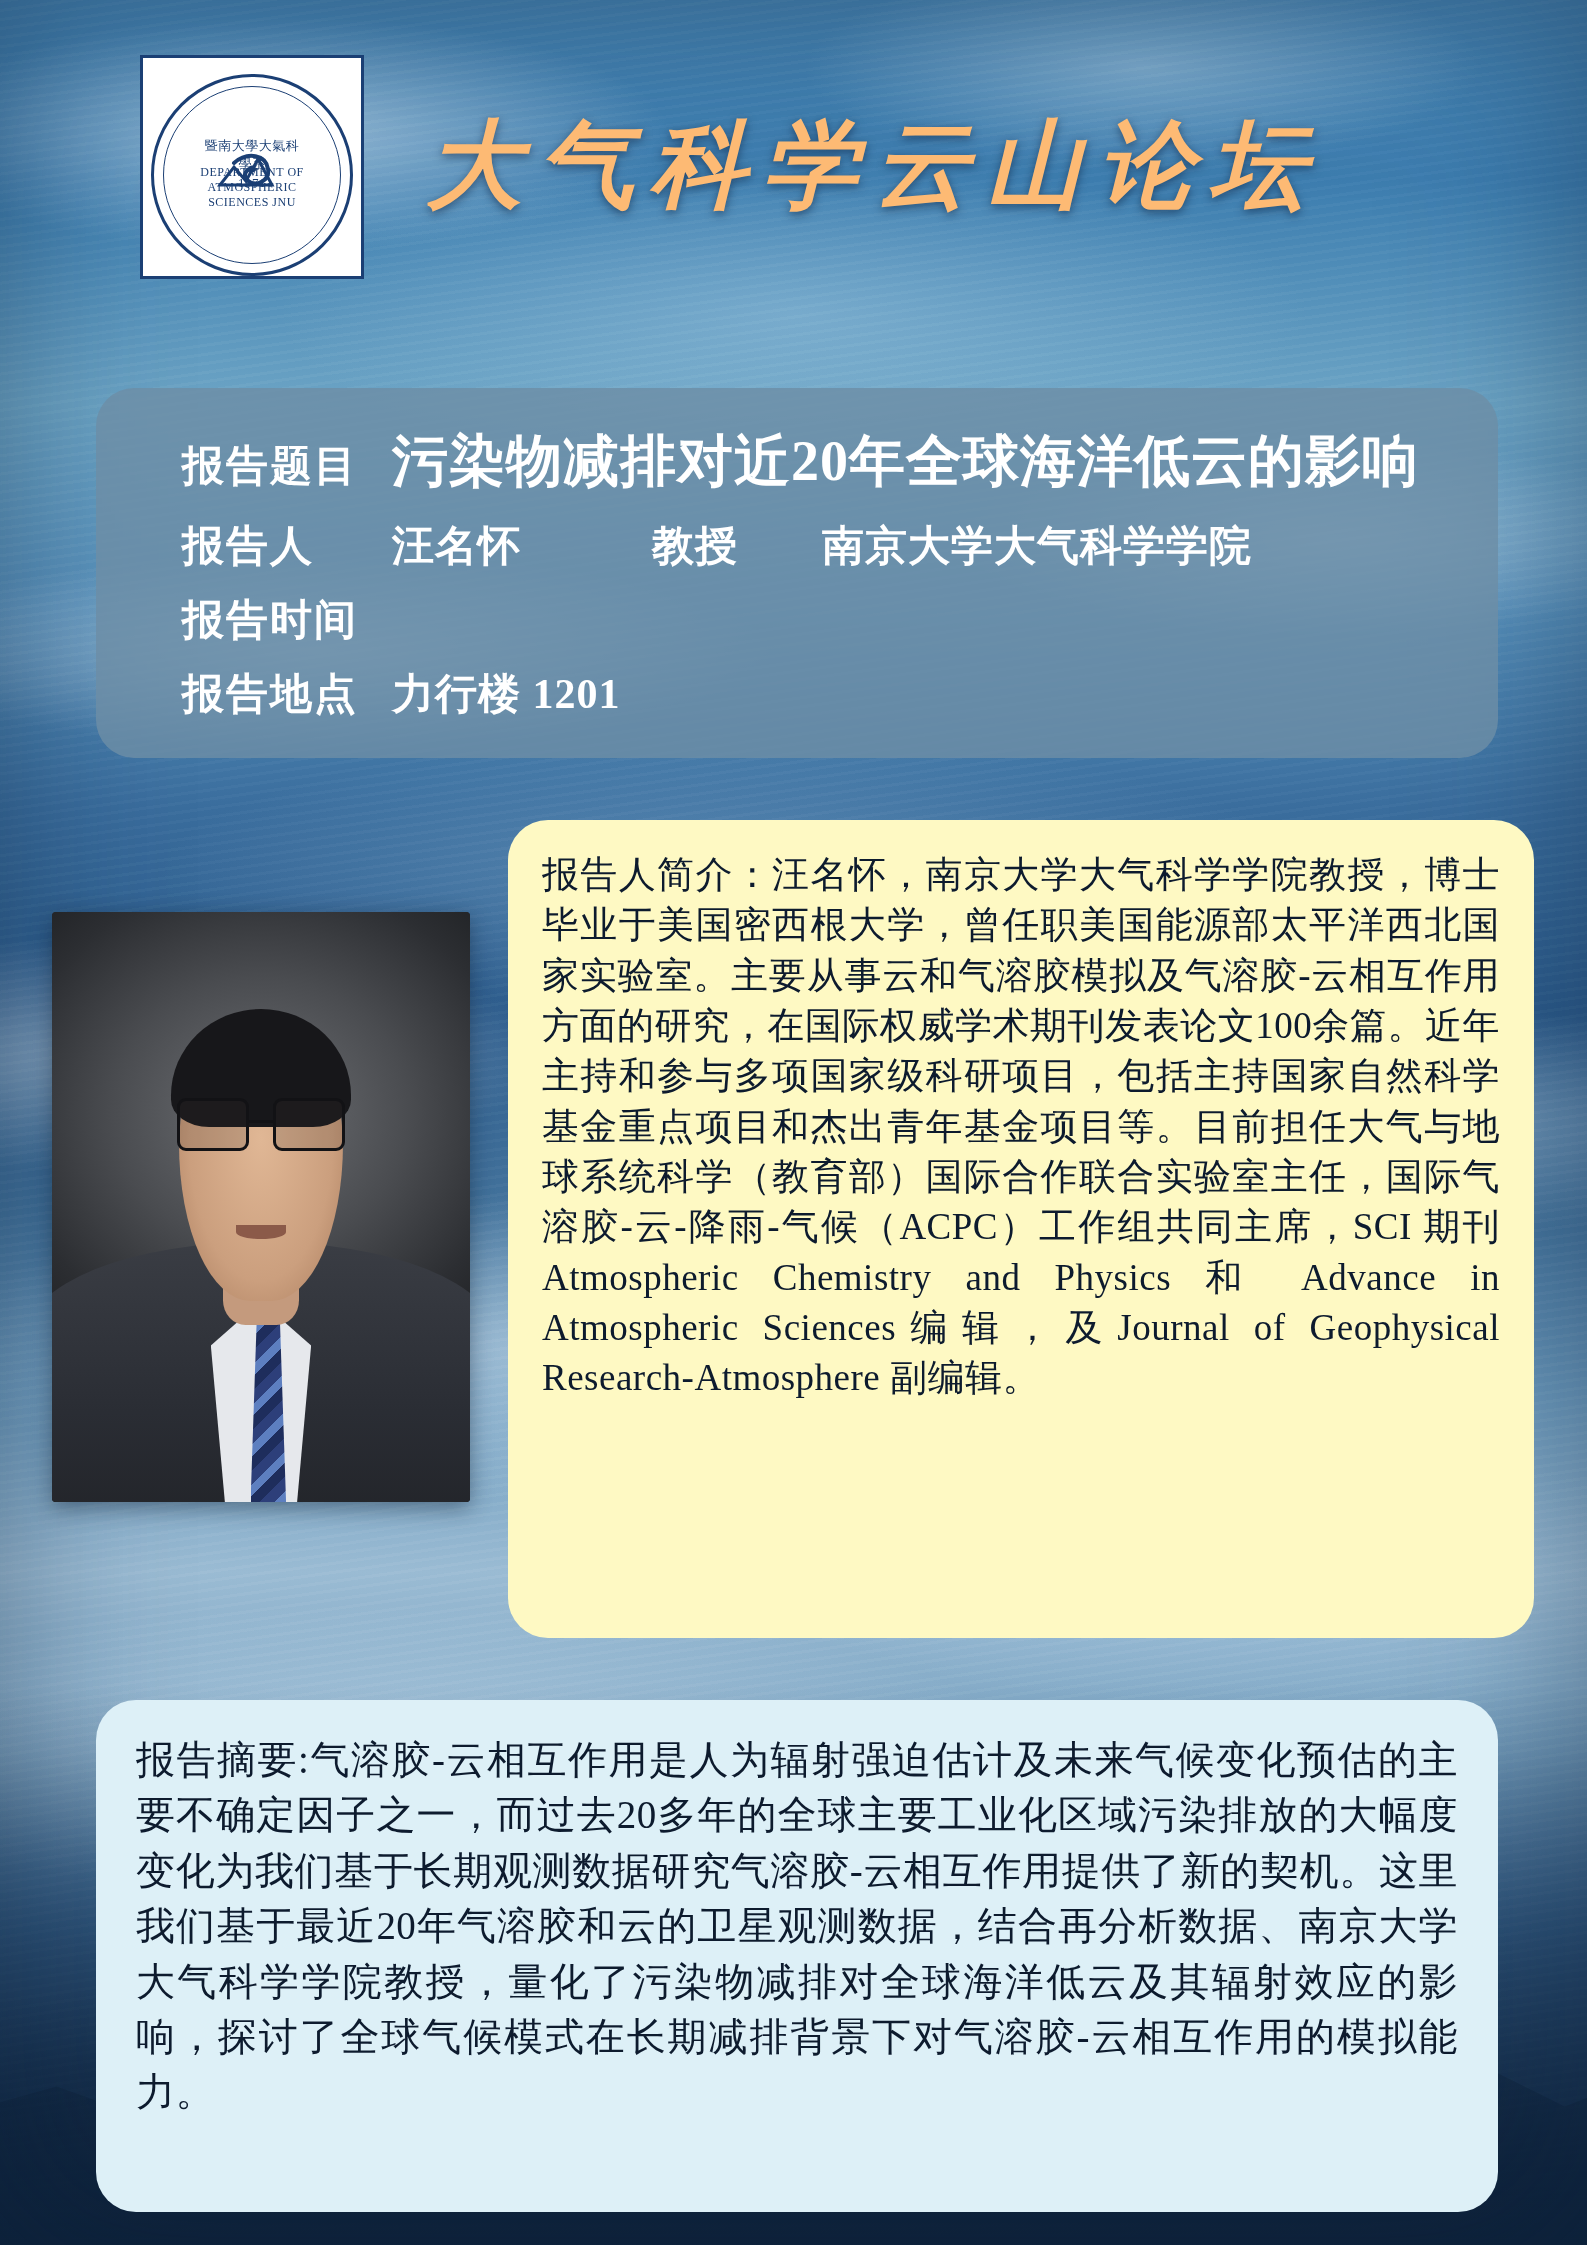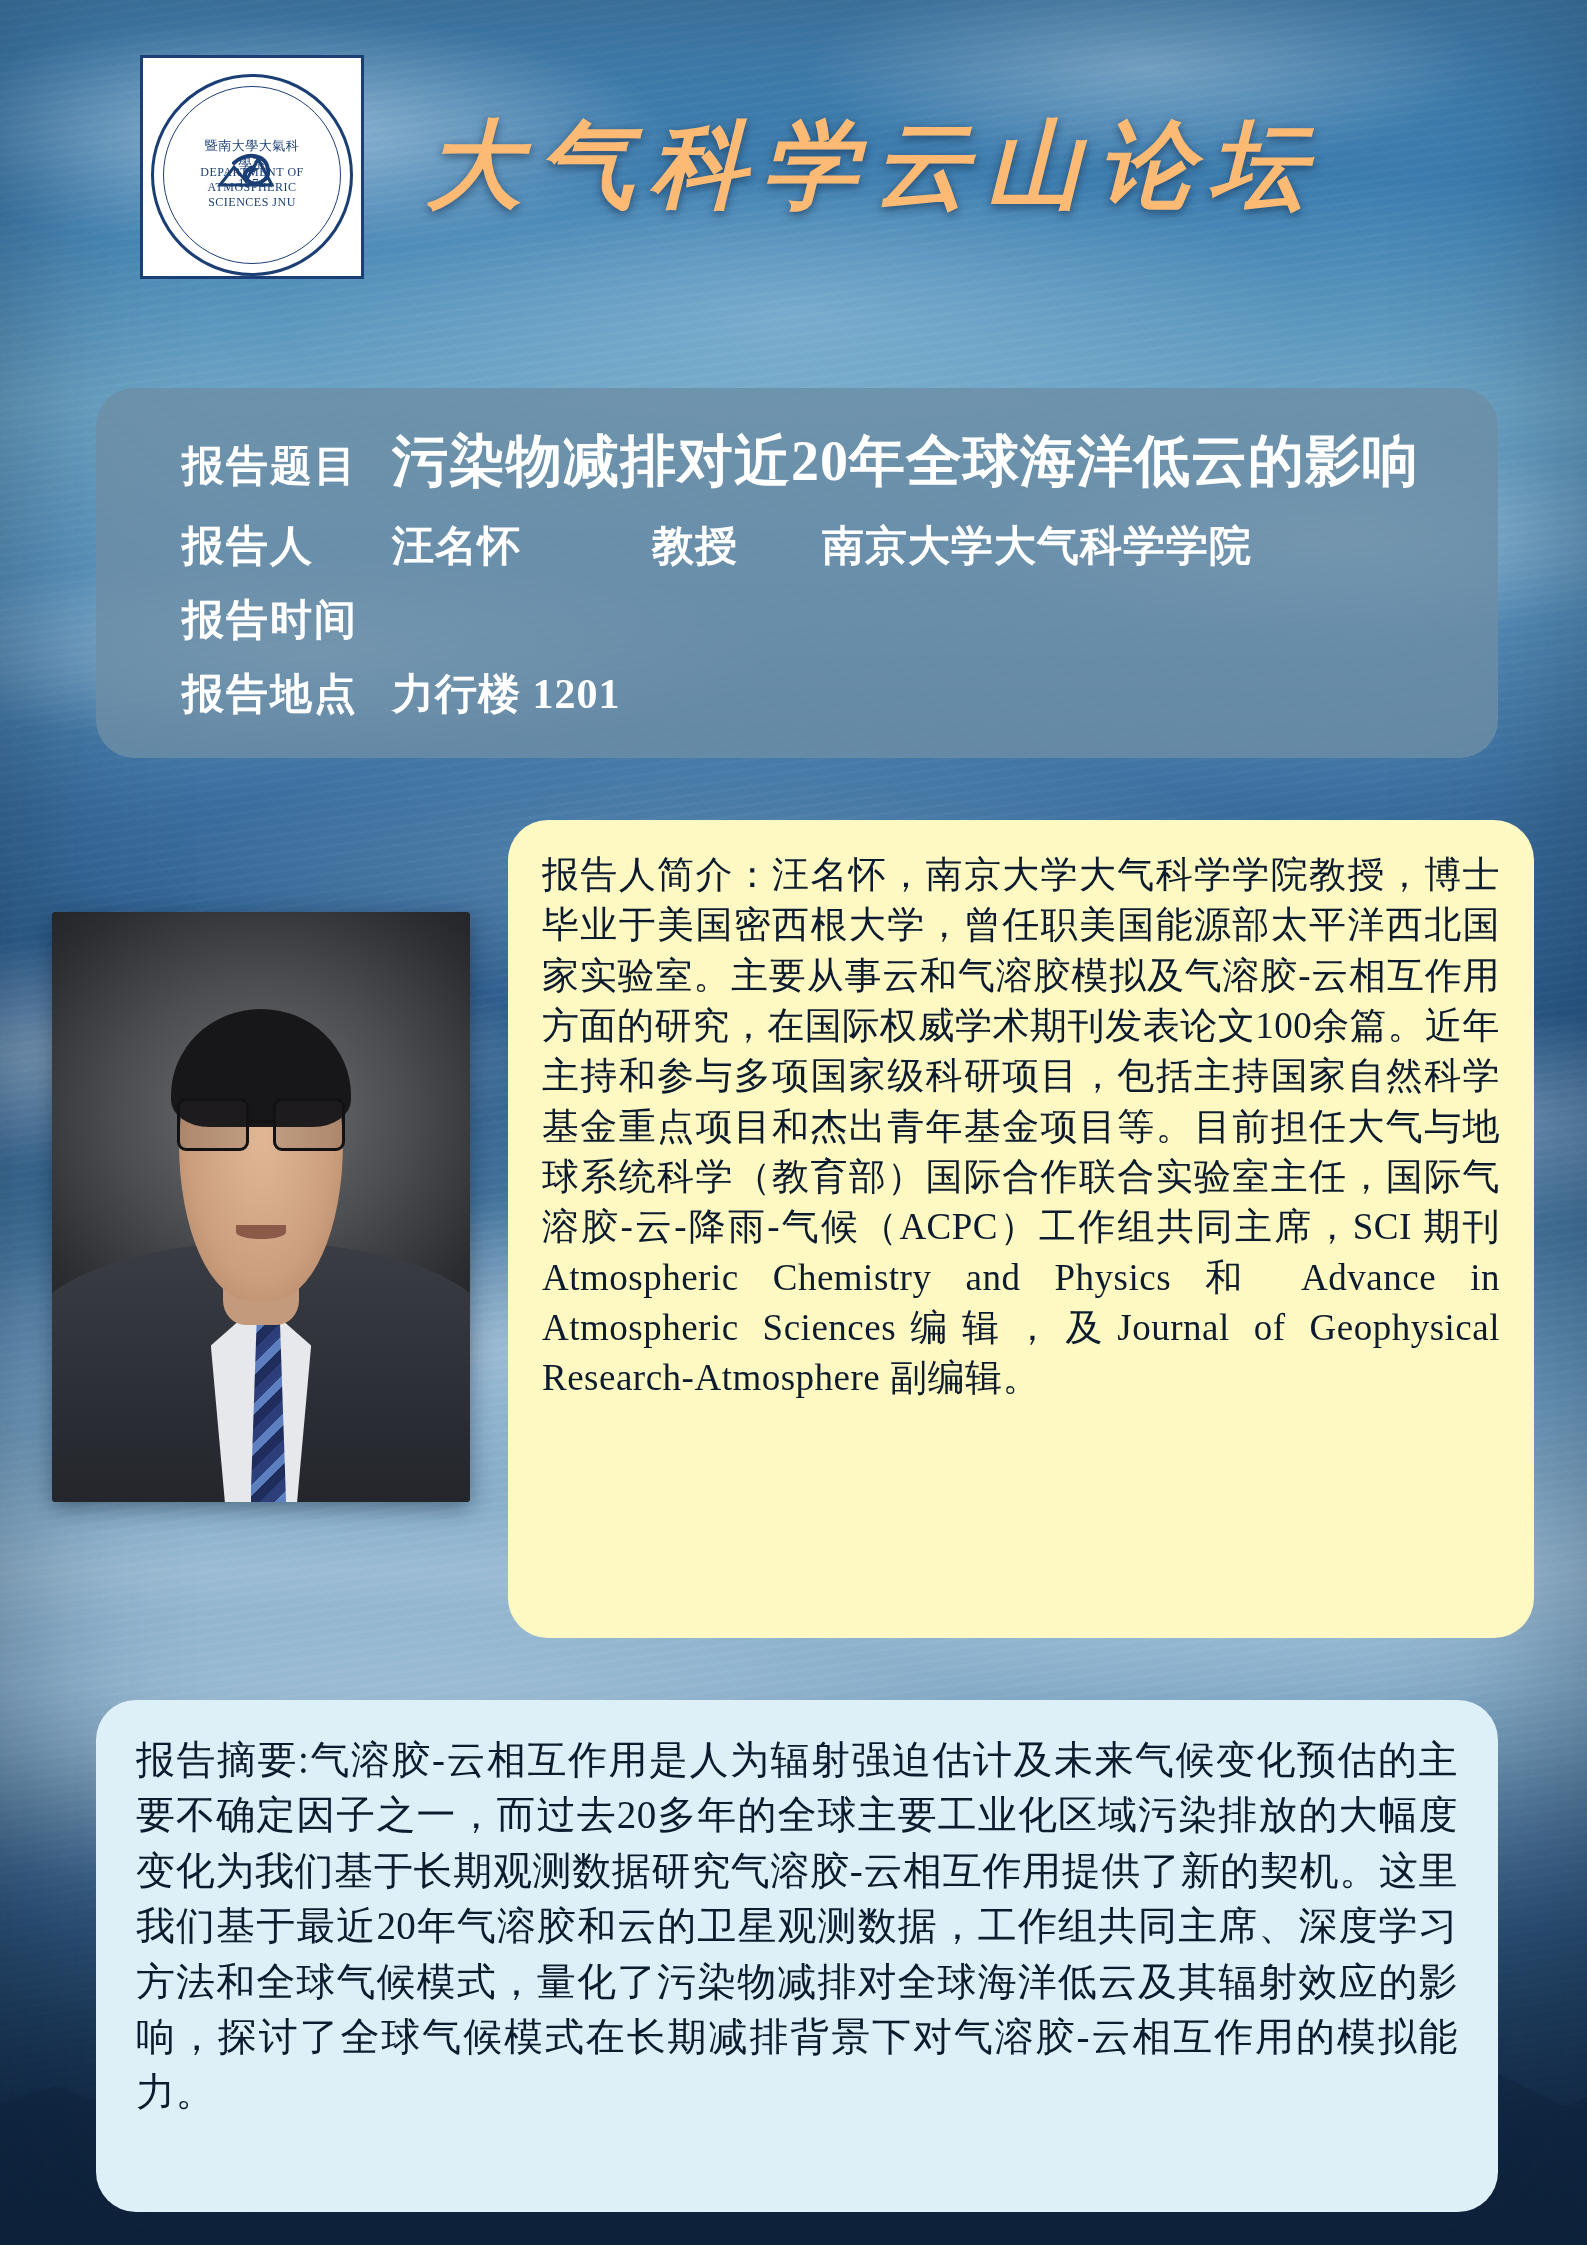--- a/index.html
+++ b/index.html
@@ -411,15 +411,15 @@
       <div class="bridge"></div>
     </div>
     <div class="mouth"></div>
   </div>
 
   <div class="bio-panel">
     <div class="bio-text">报告人简介：汪名怀，南京大学大气科学学院教授，博士毕业于美国密西根大学，曾任职美国能源部太平洋西北国家实验室。主要从事云和气溶胶模拟及气溶胶-云相互作用方面的研究，在国际权威学术期刊发表论文100余篇。近年主持和参与多项国家级科研项目，包括主持国家自然科学基金重点项目和杰出青年基金项目等。目前担任大气与地球系统科学（教育部）国际合作联合实验室主任，国际气溶胶-云-降雨-气候（ACPC）工作组共同主席，SCI 期刊 Atmospheric Chemistry and Physics 和 Advance in Atmospheric Sciences编辑，及Journal of Geophysical Research-Atmosphere 副编辑。</div>
   </div>
 
   <div class="abs-panel">
-    <div class="abs-text">报告摘要:气溶胶-云相互作用是人为辐射强迫估计及未来气候变化预估的主要不确定因子之一，而过去20多年的全球主要工业化区域污染排放的大幅度变化为我们基于长期观测数据研究气溶胶-云相互作用提供了新的契机。这里我们基于最近20年气溶胶和云的卫星观测数据，工作组共同主席、深度学习方法和全球气候模式，量化了污染物减排对全球海洋低云及其辐射效应的影响，探讨了全球气候模式在长期减排背景下对气溶胶-云相互作用的模拟能力。</div>
+    <div class="abs-text">报告摘要:气溶胶-云相互作用是人为辐射强迫估计及未来气候变化预估的主要不确定因子之一，而过去20多年的全球主要工业化区域污染排放的大幅度变化为我们基于长期观测数据研究气溶胶-云相互作用提供了新的契机。这里我们基于最近20年气溶胶和云的卫星观测数据，结合再分析数据、南京大学大气科学学院教授，量化了污染物减排对全球海洋低云及其辐射效应的影响，探讨了全球气候模式在长期减排背景下对气溶胶-云相互作用的模拟能力。</div>
   </div>
 </div>
 
 </body></html>

